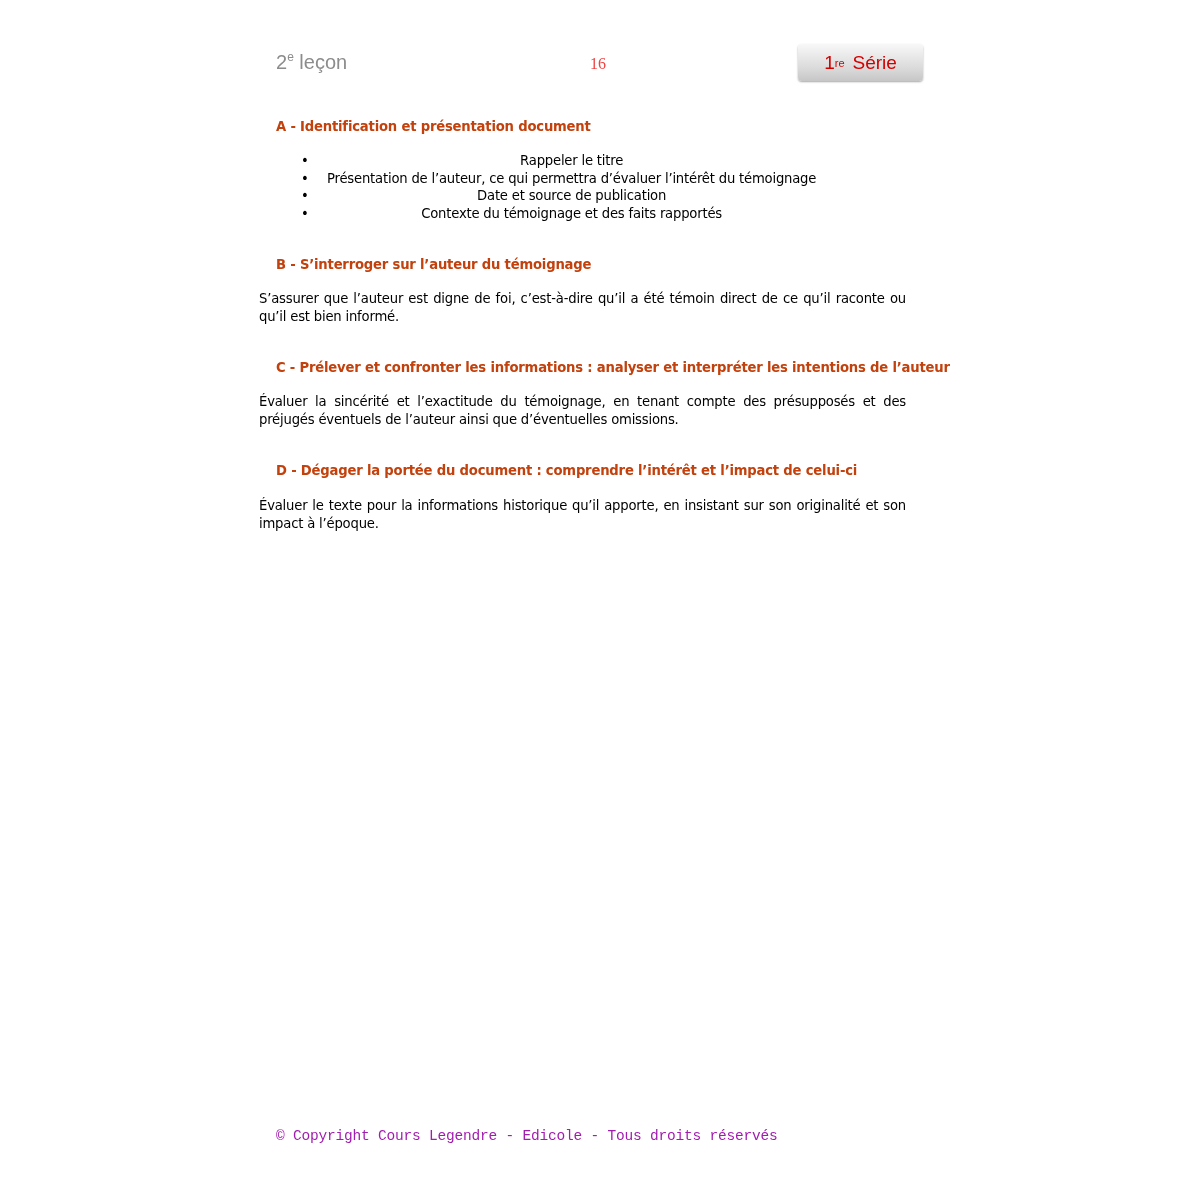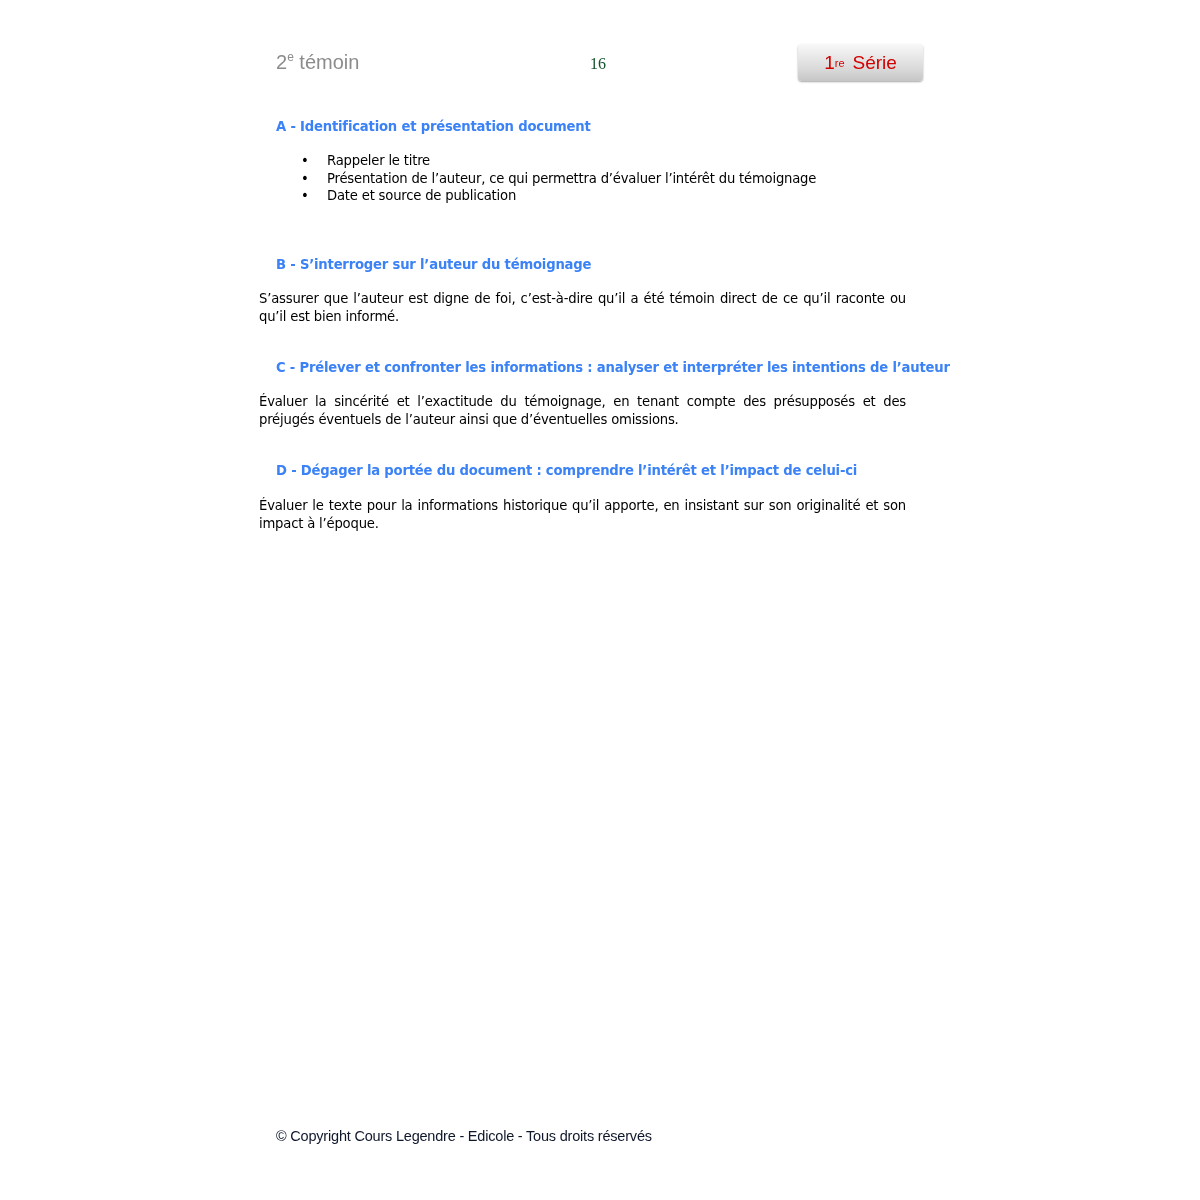--- a/index.html
+++ b/index.html
@@ -1,48 +1,49 @@
 <!DOCTYPE html>
 <html><head>
   <meta charset="utf-8">
   <style>
     html, body { margin: 0; padding: 0; background: #ffffff; }
     body { width: 1200px; height: 1200px; position: relative; overflow: hidden; font-family: "DejaVu Sans", sans-serif; color: #000; }
     .hdr-left { position: absolute; left: 276px; top: 50px; font-family: "Liberation Sans", sans-serif; font-size: 20px; color: #8c8c8c; }
     .hdr-left sup { font-size: 12px; }
-    .hdr-page { position: absolute; left: 590px; top: 55px; font-family: "Liberation Serif", serif; font-size: 16px; color: #14532d; }
+    .hdr-page { position: absolute; left: 590px; top: 55px; font-family: "Liberation Serif", serif; font-size: 16px; color: #ef4444; }
     .badge { position: absolute; left: 798px; top: 44px; width: 125px; height: 37px; border-radius: 4px;
       background: linear-gradient(#f8f8f8, #d8d8d8 70%, #c6c6c6); box-shadow: 0 1px 2px rgba(0,0,0,0.35);
       display: flex; align-items: center; justify-content: center; font-family: "Liberation Sans", sans-serif; font-size: 19px; color: #d40000; }
     .badge sup { font-size: 11px; margin-right: 8px; }
-    .sec-title { position: absolute; left: 276px; width: 648px; font-size: 13.2px; font-weight: bold; color: #3b82f6; letter-spacing: -0.2px; white-space: nowrap; }
+    .sec-title { position: absolute; left: 276px; width: 648px; font-size: 13.2px; font-weight: bold; color: #c2410c; letter-spacing: -0.2px; white-space: nowrap; }
     .para { position: absolute; left: 259px; width: 647px; font-size: 13.2px; line-height: 18px; text-align: justify; letter-spacing: -0.2px; }
-    ul.bullets { position: absolute; left: 276px; top: 152px; margin: 0; padding: 0; list-style: none; font-size: 13.2px; letter-spacing: -0.2px; }
+    ul.bullets { position: absolute; left: 276px; top: 152px; margin: 0; padding: 0; list-style: none; font-size: 13.2px; letter-spacing: -0.2px; text-align: center; }
     ul.bullets li { position: relative; padding-left: 51px; line-height: 17.5px; white-space: nowrap; }
     ul.bullets li::before { content: "\2022"; position: absolute; left: 25px; top: 0; }
-    .footer { position: absolute; left: 276px; top: 1128px; font-family: Liberation Sans, sans-serif; font-size: 14.5px; color: #0f172a; letter-spacing: -0.2px; }
+    .footer { position: absolute; left: 276px; top: 1128px; font-family: Liberation Mono, monospace; font-size: 14.5px; color: #a21caf; letter-spacing: -0.2px; }
   </style>
 </head>
 <body>
 
-<div class="hdr-left"><span>2</span><sup>e</sup><span> témoin</span></div>
+<div class="hdr-left"><span>2</span><sup>e</sup><span> leçon</span></div>
 
 <div class="hdr-page">16</div>
 
 <div class="badge">
     <span>1</span>
     <sup>re</sup>
     <span>Série</span>
   </div>
 
 <div class="sec-title" style="top:119px;">A - Identification et présentation document</div>
 <ul class="bullets">
   <li>Rappeler le titre</li>
   <li>Présentation de l’auteur, ce qui permettra d’évaluer l’intérêt du témoignage</li>
   <li>Date et source de publication</li>
+  <li>Contexte du témoignage et des faits rapportés</li>
 </ul>
 
 <div class="sec-title" style="top:257px;">B - S’interroger sur l’auteur du témoignage</div>
 <div class="para" style="top:290px;">S’assurer que l’auteur est digne de foi, c’est-à-dire qu’il a été témoin direct de ce qu’il raconte ou qu’il est bien informé.</div>
 
 <div class="sec-title" style="top:360px;">C - Prélever et confronter les informations : analyser et interpréter les intentions de l’auteur</div>
 <div class="para" style="top:393px;">Évaluer la sincérité et l’exactitude du témoignage, en tenant compte des présupposés et des préjugés éventuels de l’auteur ainsi que d’éventuelles omissions.</div>
 
 <div class="sec-title" style="top:463px;">D - Dégager la portée du document : comprendre l’intérêt et l’impact de celui-ci</div>
 <div class="para" style="top:497px;">Évaluer le texte pour la informations historique qu’il apporte, en insistant sur son originalité et son impact à l’époque.</div>

